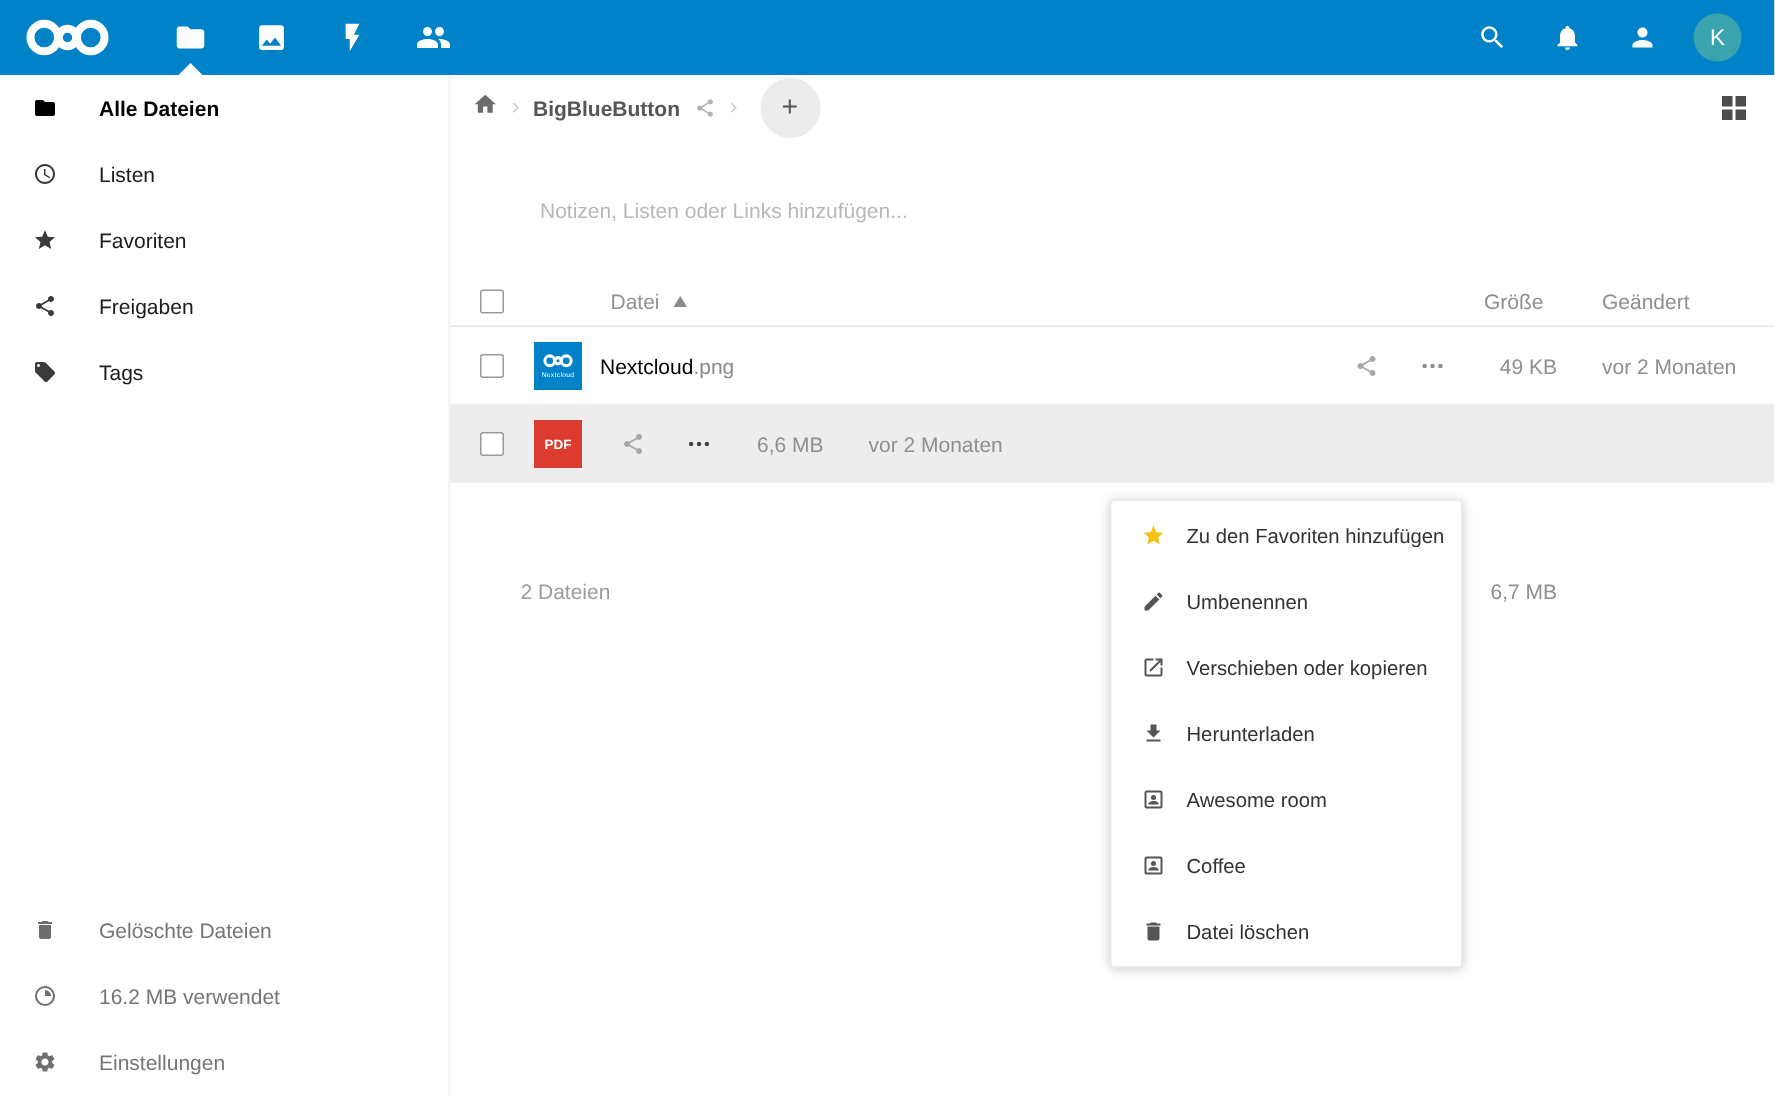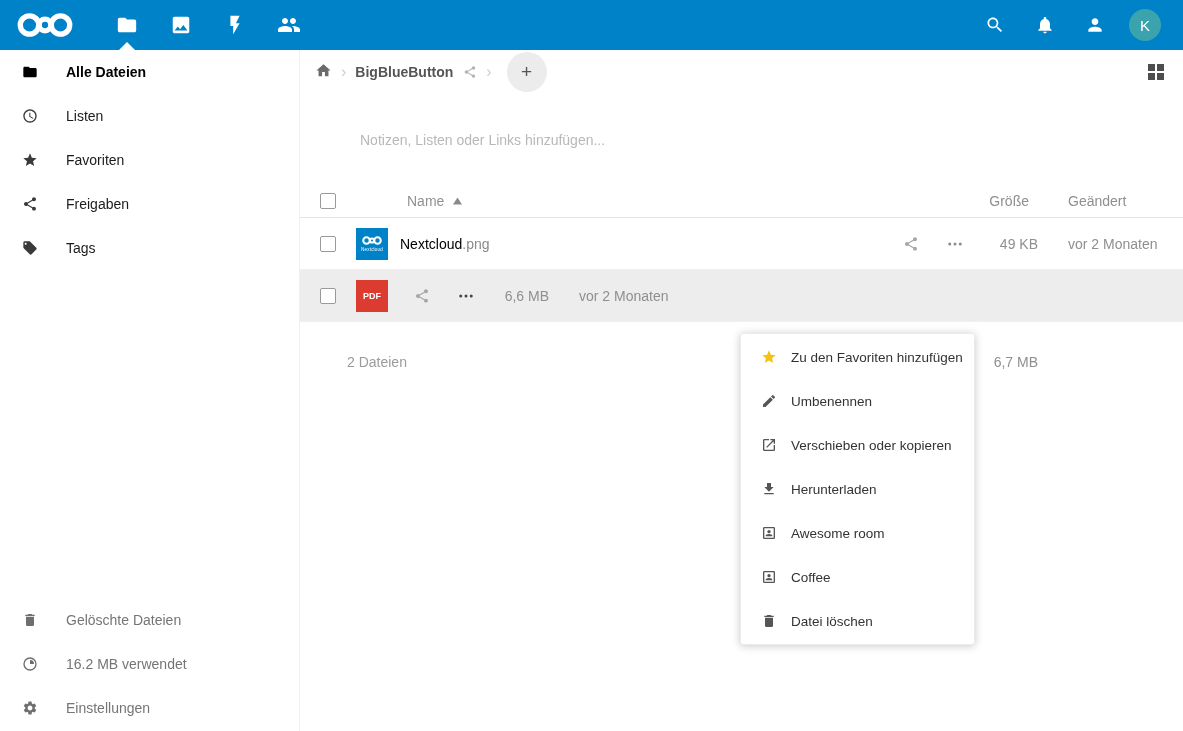--- a/index.html
+++ b/index.html
@@ -78,21 +78,21 @@
   .fext{color:#8a8a8a;}
   .thumb{width:32px;height:32px;border-radius:0;display:flex;flex-direction:column;align-items:center;justify-content:center;}
   .thumb.nc{background:var(--thumb-blue);gap:1px;}
   .thumb.nc .thumb-text{font-size:4.5px;color:#fff;letter-spacing:.2px;}
   .thumb.pdf{background:var(--pdf-red);}
   .thumb.pdf .thumb-text{font-size:9px;font-weight:bold;color:#fff;}
   .share-btn svg{fill:#a7a7a7;}
   .dots-btn svg{fill:#8c8c8c;}
   .dots-btn.active-dots svg{fill:#444;}
 
-  .summary-row{height:80px;color:#9b9b9b;font-size:14px;}
+  .summary-row{height:80px;color:#9b9b9b;font-size:14px;align-items:flex-end;}
   .summary-label{flex:1;padding-left:47px;}
 
   
   .context-menu{position:absolute;left:440px;top:283px;width:235px;background:#fff;
     border:1px solid #ebebeb;border-radius:3px;box-shadow:0 1px 8px rgba(0,0,0,.22);z-index:20;padding:1px 0;}
   .menu-item{height:44px;display:flex;align-items:center;padding:16px 20px;gap:14px;cursor:pointer;font-size:13.5px;color:#333;white-space:nowrap;}
   .menu-item svg{fill:#555;flex:0 0 auto;}
   .menu-item .star-yellow{fill:var(--star-yellow);}
 </style>
 </head>
@@ -257,21 +257,21 @@
         </span>
       </div>
 
       <div class="workspace">Notizen, Listen oder Links hinzufügen...</div>
 
       <div class="flex-row list-header">
         <div class="cell-check">
           <span class="checkbox"></span>
         </div>
         <div class="hdr-name">
-          <span>Name</span>
+          <span>Datei</span>
           <span class="sort-icon">
             <svg width="9" height="8" viewBox="0 0 10 8">
                 <path d="M5 0l5 8H0z"></path>
               </svg>
           </span>
         </div>
         <div class="cell-action"></div>
         <div class="cell-action"></div>
         <div class="cell-size">Größe</div>
         <div class="cell-mod">Geändert</div>

